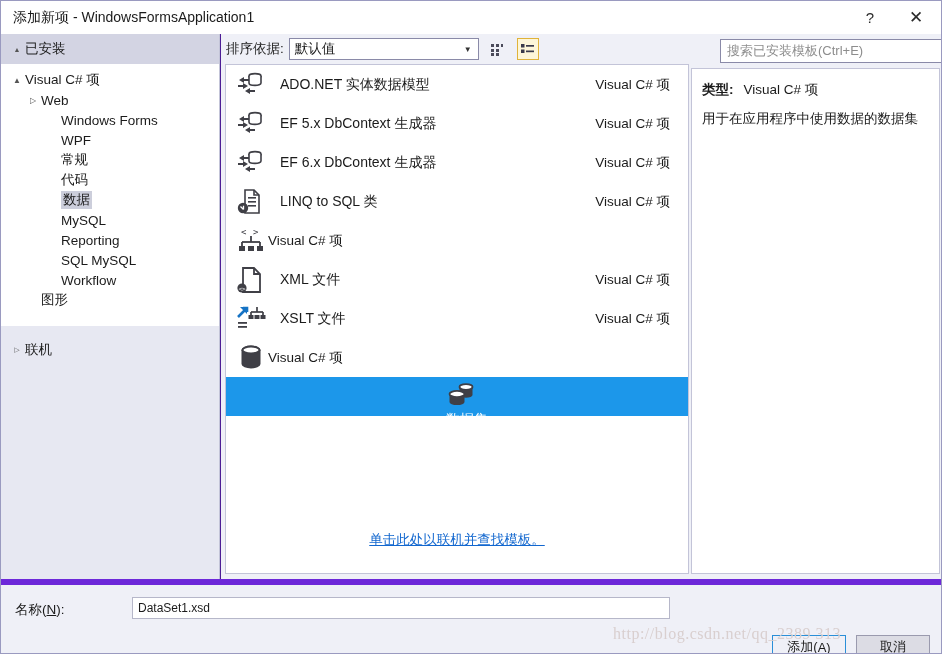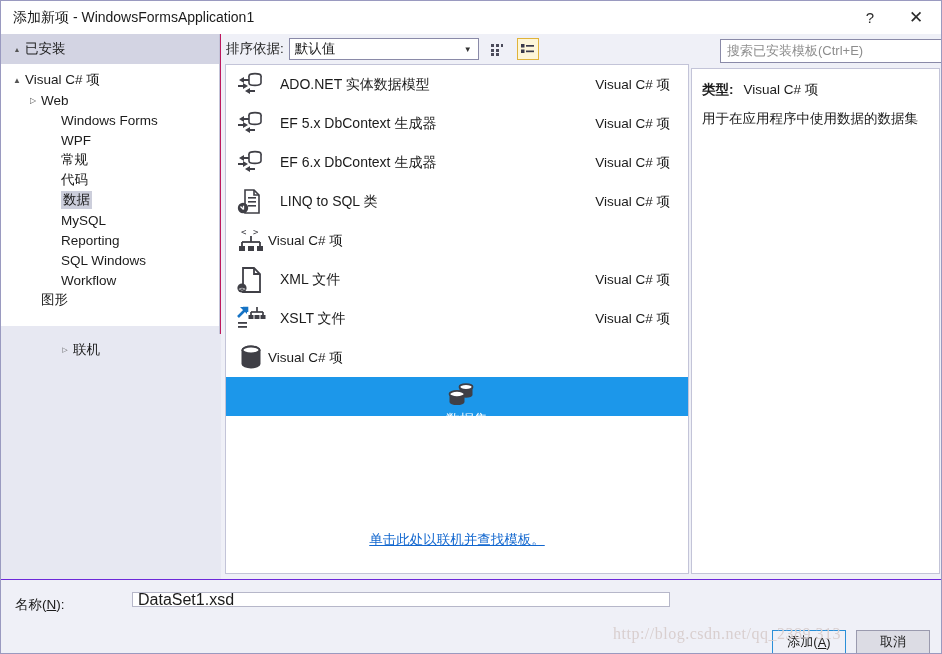--- a/index.html
+++ b/index.html
@@ -8,21 +8,21 @@
     width: 942px; height: 654px;
     overflow: hidden;
     font-family: "Liberation Sans", "DejaVu Sans", sans-serif;
     font-size: 13px;
     color: #1e1e1e;
     background: #ffffff;
   }
   #dialog {
     position: relative;
     width: 942px; height: 654px;
-    background: #be185d;
+    background: #4c1d95;
     border: 1px solid #9a9ac0;
     overflow: hidden;
   }
 
   
   #titlebar {
     position: absolute; left: 0; top: 0; width: 940px; height: 33px;
     background: #ffffff;
     display: flex; align-items: center;
   }
@@ -78,21 +78,20 @@
     background: #cccedb;
     padding: 0 2px;
   }
   .lvl0 { padding-left: 8px; }
   .lvl1 { padding-left: 24px; }
   .lvl2 { padding-left: 44px; }
   #online-area {
     position: absolute; left: 0; top: 300px; width: 218px; height: 245px;
     background: #e7e8f2;
     padding-top: 6px;
-    margin-left: 48px;
   }
 
   
   #center-col {
     position: absolute; left: 220px; top: 33px; width: 468px; height: 545px;
     background: #eff0f7;
   }
   #sortbar {
     position: absolute; left: 0; top: 0; width: 468px; height: 30px;
     display: flex; align-items: center;
@@ -202,35 +201,35 @@
     white-space: nowrap;
   }
   #detail-type-label { font-weight: bold; font-size: 13.5px; color: #1b1b1b; }
   #detail-type-value { font-size: 13.5px; color: #1b1b1b; margin-left: 10px; }
   #detail-desc { font-size: 13.5px; color: #1b1b1b; line-height: 1.5; }
 
   
   #bottom-bar {
     position: absolute; left: 0; top: 578px; width: 940px; height: 74px;
     background: #eff0f7;
-    border-top: 1px solid #6d28d9;
+    border-top: 6px solid #6d28d9;
   }
   #name-label {
     position: absolute; left: 14px; top: 16px;
     font-size: 13.5px; color: #1b1b1b;
     white-space: nowrap;
   }
   #name-input {
     position: absolute; left: 131px; top: 12px;
-    width: 538px; height: 15px;
+    width: 538px; height: 22px;
     background: #ffffff;
     border: 1px solid #b6b7c9;
     display: flex; align-items: center;
     padding-left: 5px;
-    font-size: 16px; color: #1b1b1b;
+    font-size: 12px; color: #1b1b1b;
     cursor: text;
   }
   .dlgbtn {
     position: absolute; top: 50px;
     width: 74px; height: 24px;
     display: flex; align-items: center; justify-content: center;
     font-size: 13px; color: #1b1b1b;
     cursor: default;
   }
   #add-button {
@@ -302,21 +301,21 @@
         <div class="tree-item lvl2">
           <span class="tri"></span>
           <span class="lbl">MySQL</span>
         </div>
         <div class="tree-item lvl2">
           <span class="tri"></span>
           <span class="lbl">Reporting</span>
         </div>
         <div class="tree-item lvl2">
           <span class="tri"></span>
-          <span class="lbl">SQL Windows</span>
+          <span class="lbl">SQL MySQL</span>
         </div>
         <div class="tree-item lvl2">
           <span class="tri"></span>
           <span class="lbl">Workflow</span>
         </div>
         <div class="tree-item lvl1">
           <span class="tri"></span>
           <span class="lbl">图形</span>
         </div>
       </div>

